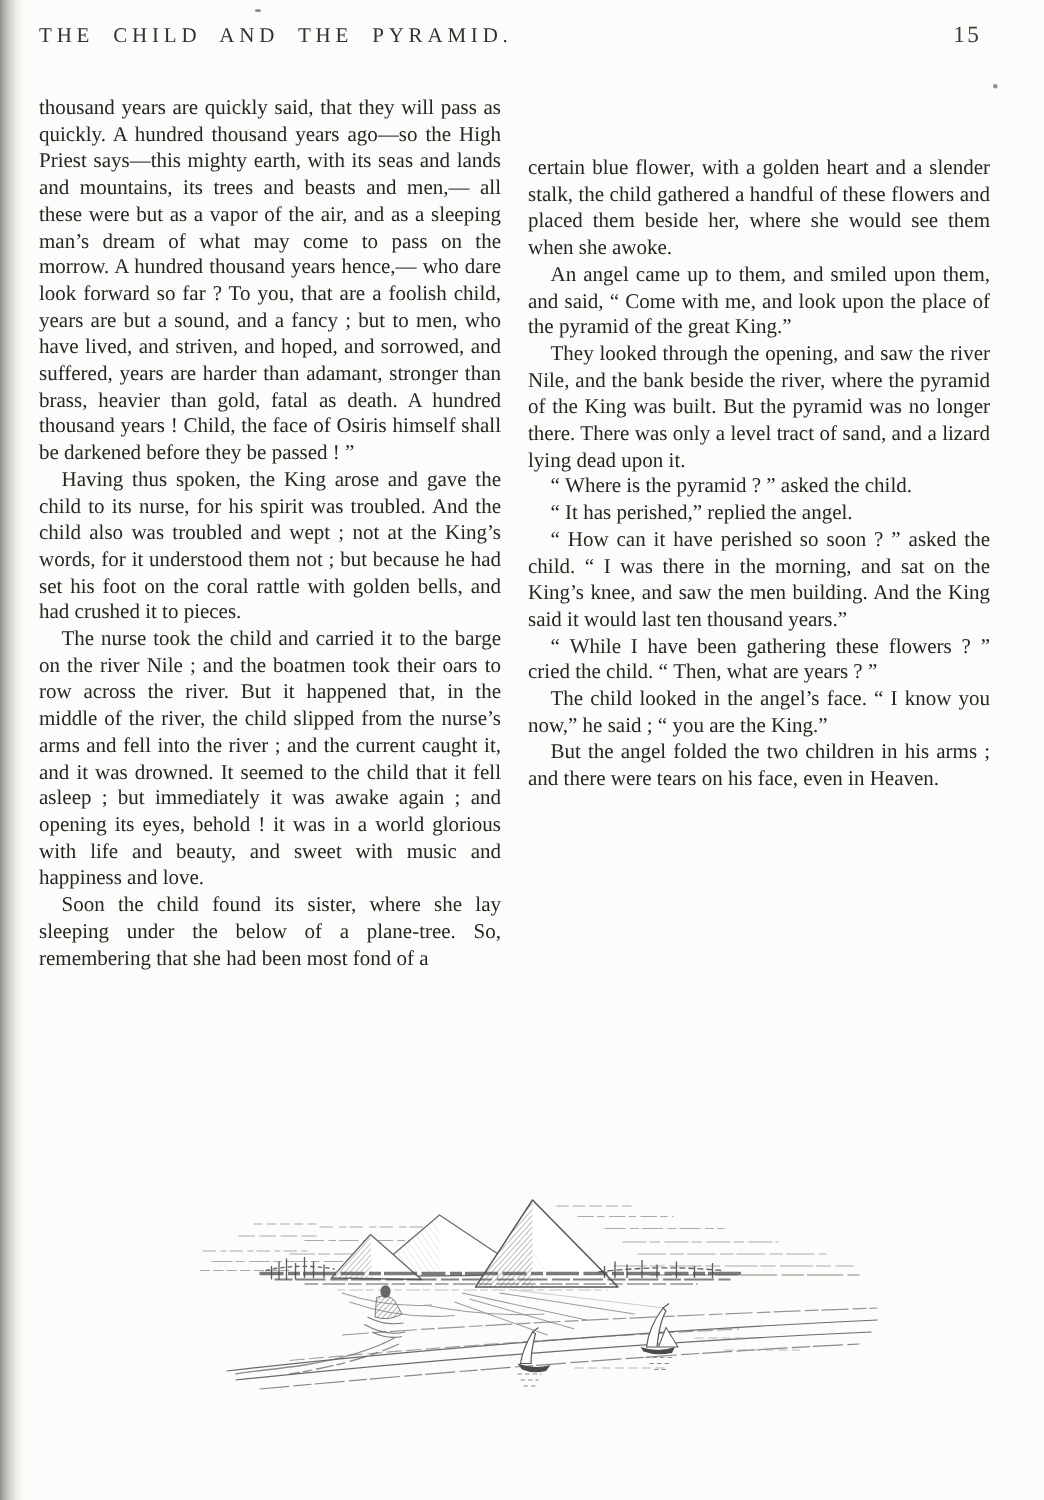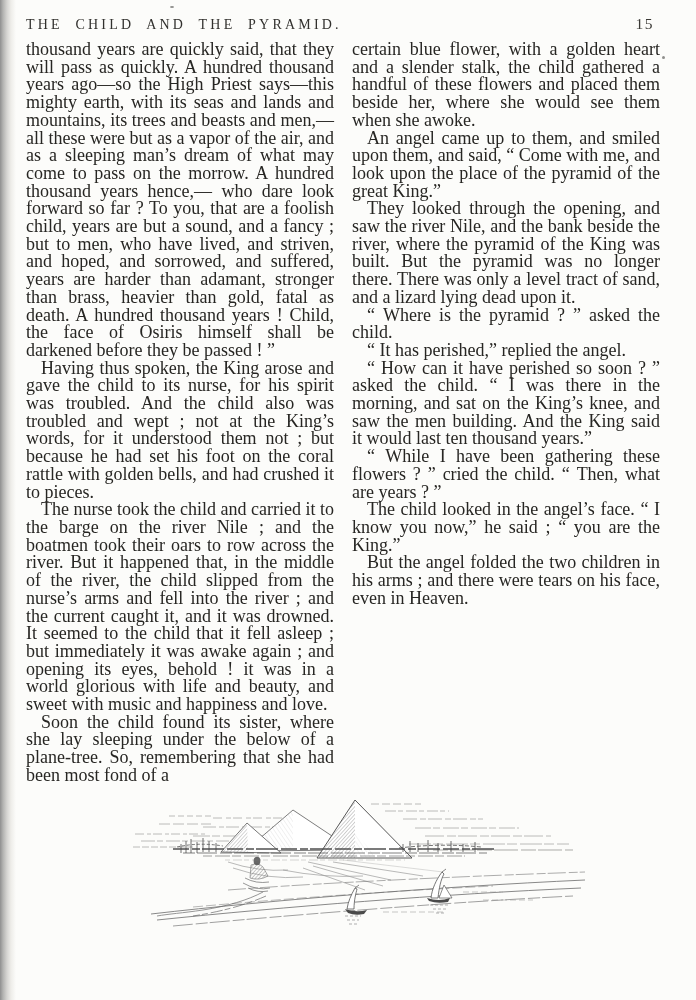--- a/index.html
+++ b/index.html
@@ -18,26 +18,26 @@
     position:absolute;top:17px;left:26px;width:590px;
     text-align:left;
     font-size:14px;letter-spacing:3.2px;word-spacing:6px;
     color:#32312e;white-space:nowrap;
   }
   .hdr-num{
     position:absolute;top:15px;right:42px;
     font-size:15.5px;letter-spacing:1.5px;color:#3a3935;
   }
   .col{
-    position:absolute;top:41px;width:308px;
-    font-size:18px;line-height:17.7px;
+    position:absolute;top:64px;width:308px;
+    font-size:14px;line-height:17.7px;
     text-align:justify;color:#272623;
   }
   .col--left{left:26px;}
-  .col--right{left:352px;}
+  .col--right{left:352px;margin-top:40px;}
   .col p{margin:0;text-indent:15px;}
   .col p:first-child{text-indent:0;}
   .speck{position:absolute;background:#8f8f8c;border-radius:50%;}
   .illus{position:absolute;left:133px;top:792px;width:460px;height:150px;}
 </style>
 </head>
 <body>
 <div class="page">
 
   <div class="binding"></div>

